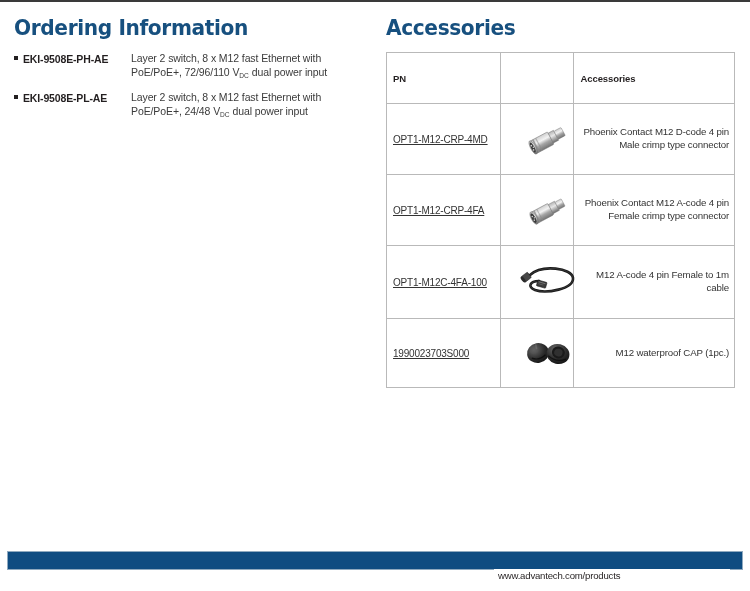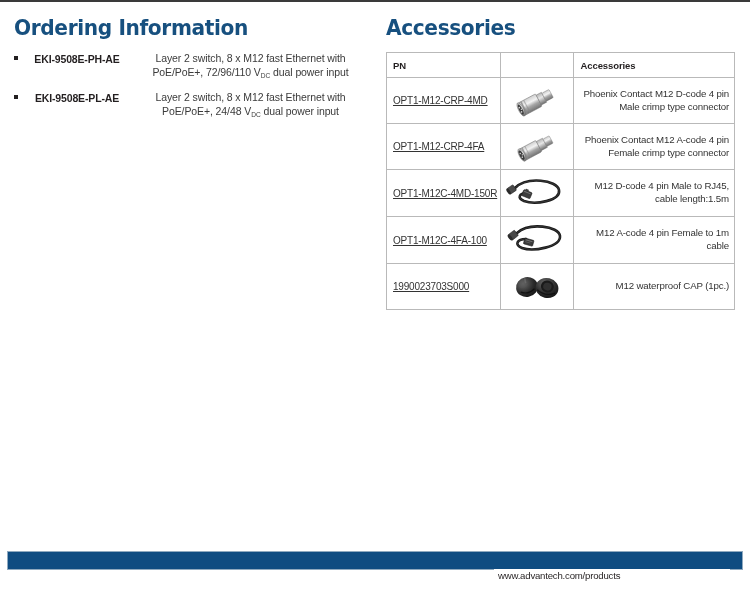--- a/index.html
+++ b/index.html
@@ -50,21 +50,20 @@
   }
   .order-list {
     margin: 13px 0 0 0;
     padding: 0;
     list-style: none;
   }
   .order-row {
     display: flex;
     align-items: flex-start;
     margin-bottom: 11px;
-    text-align: center;
   }
   .bullet {
     width: 9px;
     flex: 0 0 9px;
     padding-top: 4px;
     color: #231f20;
     font-size: 7px;
     line-height: 1;
   }
   .bullet i {
@@ -103,21 +102,21 @@
   }
   .acc-table {
     margin-top: 13px;
     width: 349px;
     border-collapse: collapse;
     table-layout: fixed;
   }
   .acc-table th,
   .acc-table td {
     border: 1px solid #b9b9b9;
-    padding: 4px;
+    padding: 17px;
     vertical-align: middle;
   }
   .acc-table thead th {
     height: 16px;
     font-size: 9.5px;
     font-weight: bold;
     text-align: left;
     color: #231f20;
     letter-spacing: -0.1px;
     background: #ffffff;
@@ -289,39 +288,20 @@
                 <ellipse cx="13.5" cy="18" rx="1.9" ry="5.2" fill="#3a3a3a"></ellipse>
                 <circle cx="13.2" cy="15.9" r="0.8" fill="#cfcfcf"></circle>
                 <circle cx="13.2" cy="20.1" r="0.8" fill="#cfcfcf"></circle>
                 <circle cx="14.4" cy="18" r="0.75" fill="#c4c4c4"></circle>
               </g>
             </svg>
           </td>
           <td class="cell-desc">Phoenix Contact M12 A-code 4 pin Female crimp type connector</td>
         </tr>
 
-        <tr>
-          <td class="cell-pn">OPT1-M12C-4MD-150R</td>
-          <td class="cell-img">
-            <svg class="thumb" width="64" height="38" viewBox="0 0 64 38">
-              <path d="M10 14 C 22 2, 52 6, 54 16 C 56 27, 30 31, 19 27 C 12 24, 14 19, 22 19" fill="none" stroke="#1b1b1b" stroke-width="2.6" stroke-linecap="round"></path>
-              <path d="M10 14 C 22 2, 52 6, 54 16 C 56 27, 30 31, 19 27 C 12 24, 14 19, 22 19" fill="none" stroke="#6a6a6a" stroke-width="0.7" stroke-linecap="round" opacity="0.5"></path>
-              <g transform="rotate(-34 9 14)">
-                <rect x="2.5" y="10.6" width="7.5" height="6.6" rx="1" fill="#4a4a4a" stroke="#1f1f1f" stroke-width="0.5"></rect>
-                <ellipse cx="2.6" cy="13.9" rx="1.5" ry="3.4" fill="#2a2a2a"></ellipse>
-              </g>
-              <g transform="rotate(22 23 20)">
-                <rect x="17.5" y="17.4" width="9" height="6.4" rx="0.8" fill="#3d3d3d" stroke="#161616" stroke-width="0.5"></rect>
-                <rect x="19" y="15.8" width="3.4" height="2" rx="0.4" fill="#3d3d3d"></rect>
-                <rect x="18.4" y="18.4" width="7" height="1" fill="#9a9a9a" opacity="0.6"></rect>
-              </g>
-            </svg>
-          </td>
-          <td class="cell-desc">M12 D-code 4 pin Male to RJ45, cable length:1.5m</td>
-        </tr>
 
         <tr>
           <td class="cell-pn">OPT1-M12C-4FA-100</td>
           <td class="cell-img">
             <svg class="thumb" width="64" height="38" viewBox="0 0 64 38">
               <path d="M12 12 C 24 1, 54 5, 55 15 C 56 26, 28 31, 17 27 C 9 24, 12 18, 21 18" fill="none" stroke="#191919" stroke-width="2.6" stroke-linecap="round"></path>
               <path d="M12 12 C 24 1, 54 5, 55 15 C 56 26, 28 31, 17 27 C 9 24, 12 18, 21 18" fill="none" stroke="#707070" stroke-width="0.7" stroke-linecap="round" opacity="0.45"></path>
               <g transform="rotate(-38 11 12)">
                 <rect x="3.5" y="8.6" width="8" height="6.8" rx="1" fill="#474747" stroke="#1d1d1d" stroke-width="0.5"></rect>
                 <ellipse cx="3.6" cy="12" rx="1.6" ry="3.5" fill="#2b2b2b"></ellipse>

